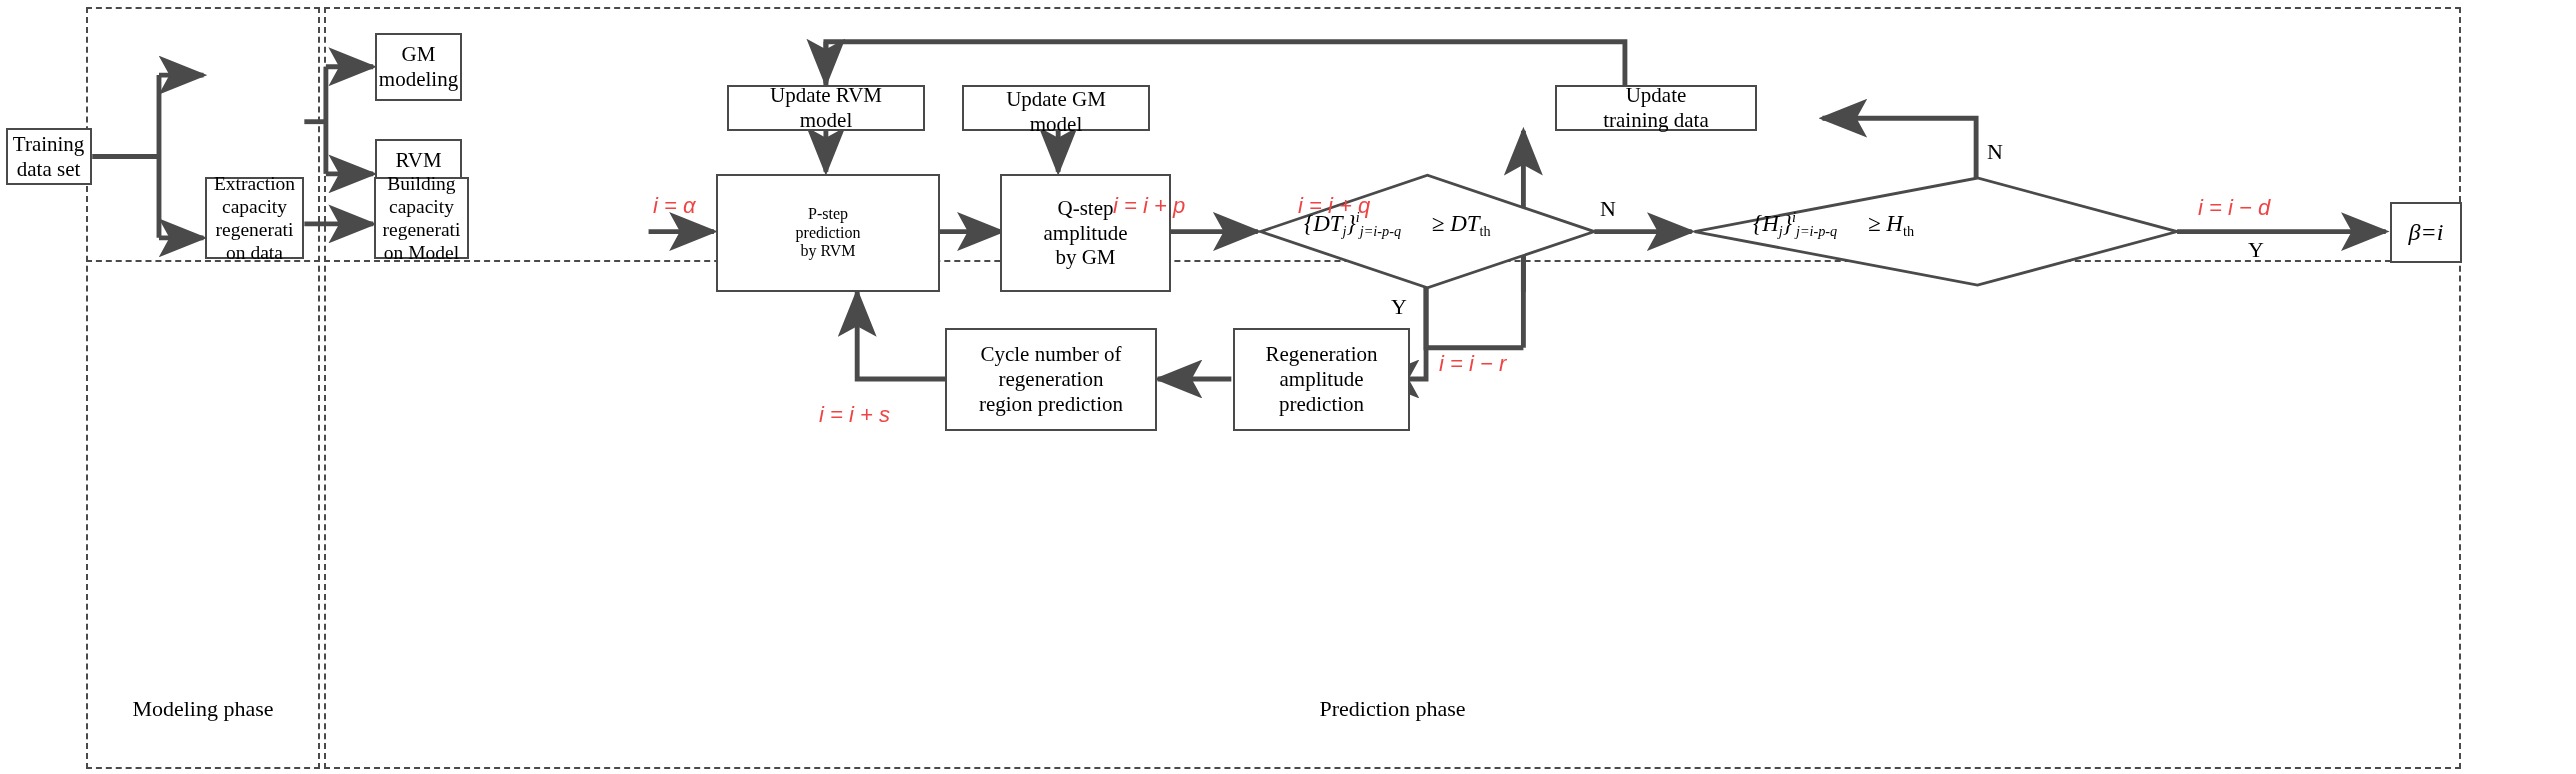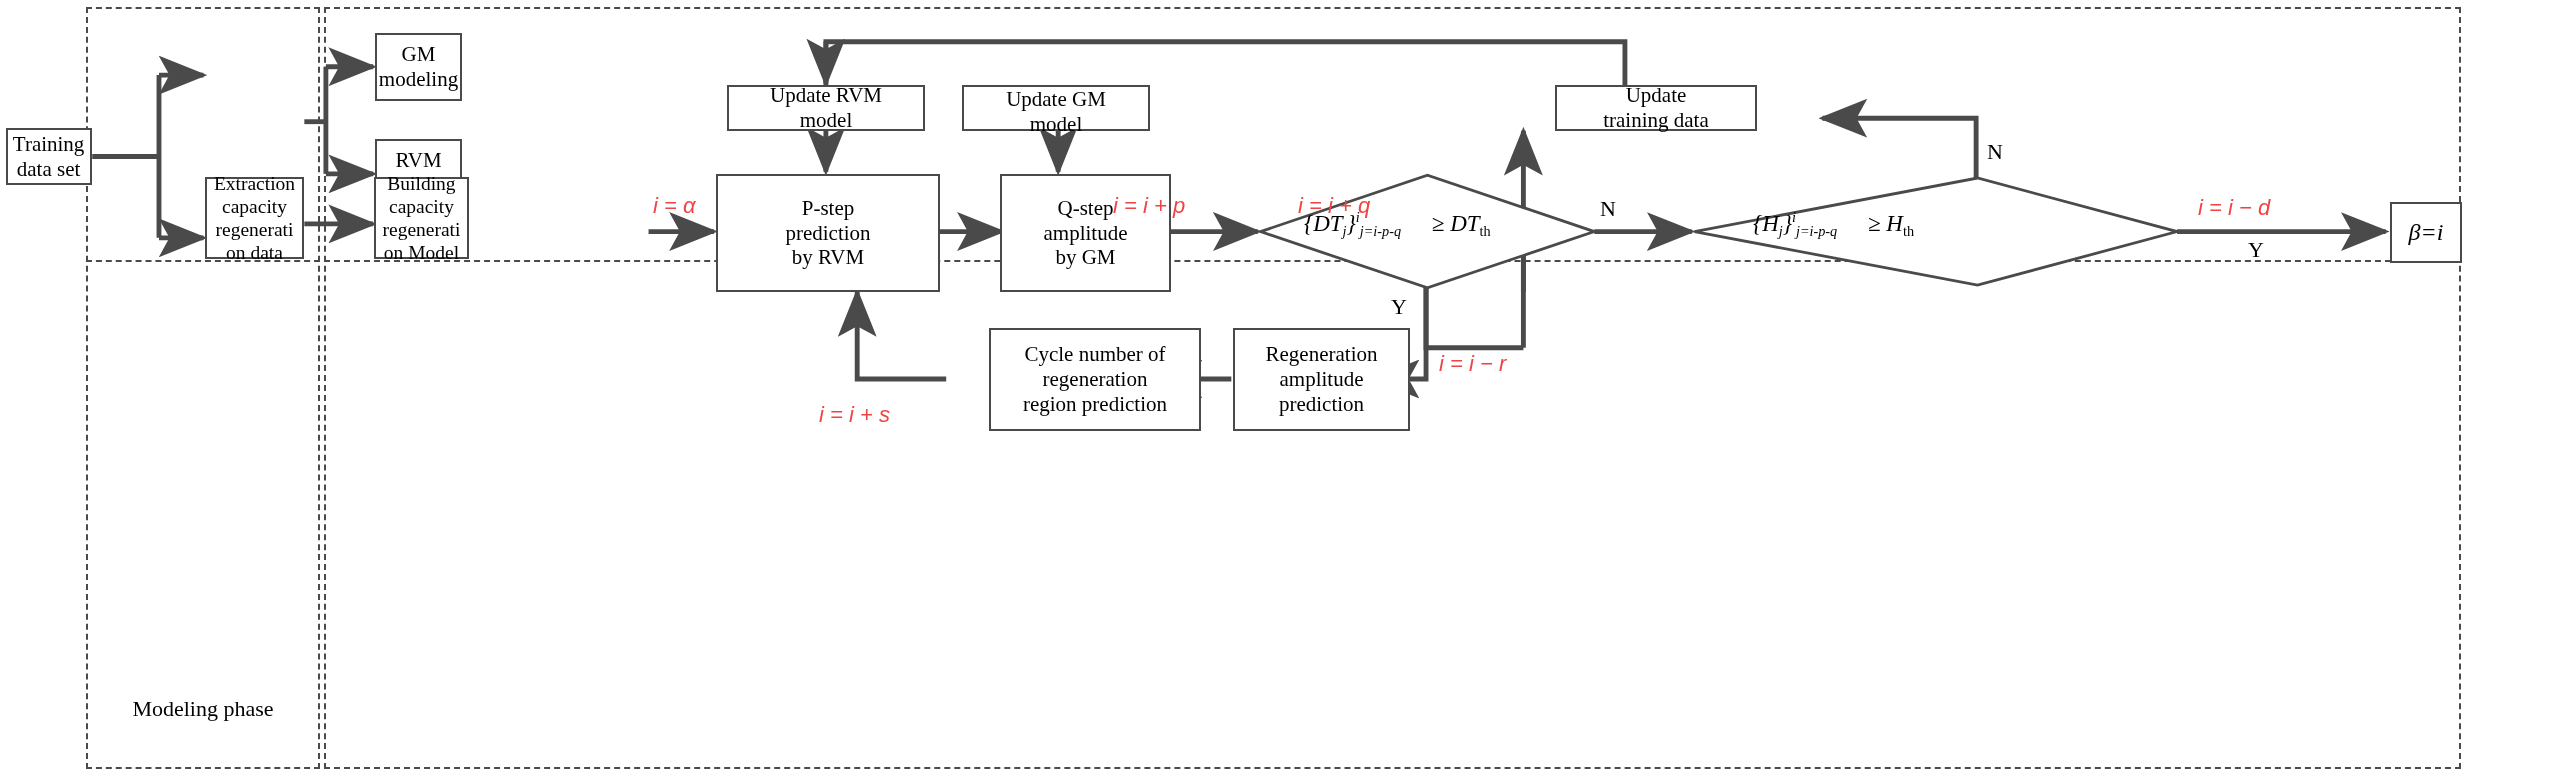--- a/index.html
+++ b/index.html
@@ -122,39 +122,39 @@
   <div class="box" style="left:962px;top:85px;width:188px;height:46px;font-size:21px;">
     <span style="white-space:pre-line;margin-top:8px;">Update GM
 model</span>
   </div>
 
   <div class="box" style="left:1555px;top:85px;width:202px;height:46px;font-size:21px;">
     <span style="white-space:pre-line;">Update
 training data</span>
   </div>
 
-  <div class="box" style="left:716px;top:174px;width:224px;height:118px;font-size:21px;">
+  <div class="box" style="left:716px;top:174px;width:224px;height:118px;font-size:16px;">
     <span style="white-space:pre-line;">P-step
 prediction
 by RVM</span>
   </div>
 
   <div class="box" style="left:1000px;top:174px;width:171px;height:118px;font-size:21px;">
     <span style="white-space:pre-line;">Q-step
 amplitude
 by GM</span>
   </div>
 
   <div class="box" style="left:1233px;top:328px;width:177px;height:103px;font-size:21px;">
     <span style="white-space:pre-line;">Regeneration
 amplitude
 prediction</span>
   </div>
 
-  <div class="box" style="left:989px;top:328px;width:212px;height:103px;font-size:21px;text-align:center;">
+  <div class="box" style="left:945px;top:328px;width:212px;height:103px;font-size:21px;text-align:center;">
     <span style="white-space:pre-line;">Cycle number of
 regeneration
 region prediction</span>
   </div>
 
   <div class="box" style="left:2390px;top:202px;width:72px;height:61px;font-size:24px;">
     <span class="ital">β=i</span>
   </div>
 
   <svg class="lines" viewBox="0 0 3703 1113" xmlns="http://www.w3.org/2000/svg">
@@ -189,15 +189,16 @@
   <div class="yn" style="left:1600px;top:196px;font-size:22px;">N</div>
 
   <div class="yn" style="left:1391px;top:294px;font-size:22px;">Y</div>
 
   <div class="yn" style="left:1987px;top:139px;font-size:22px;">N</div>
 
   <div class="yn" style="left:2248px;top:237px;font-size:22px;">Y</div>
 
   <div class="phaselabel" style="left:86px;top:696px;width:234px;font-size:22px;">Modeling phase</div>
 
+  <div class="phaselabel" style="left:324px;top:696px;width:2137px;font-size:22px;">Prediction phase</div>
 
 </div>
 
 
 </body></html>

